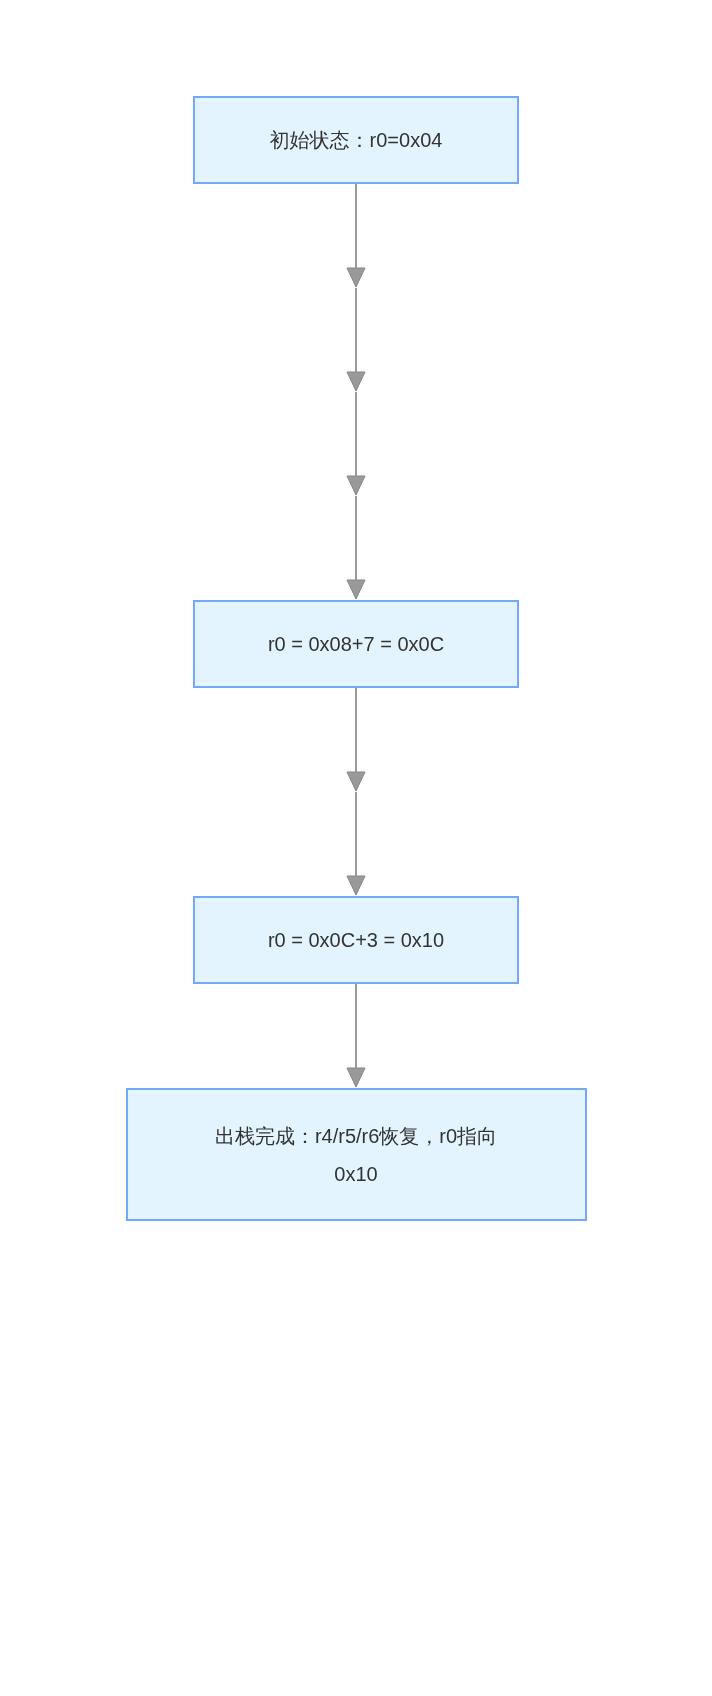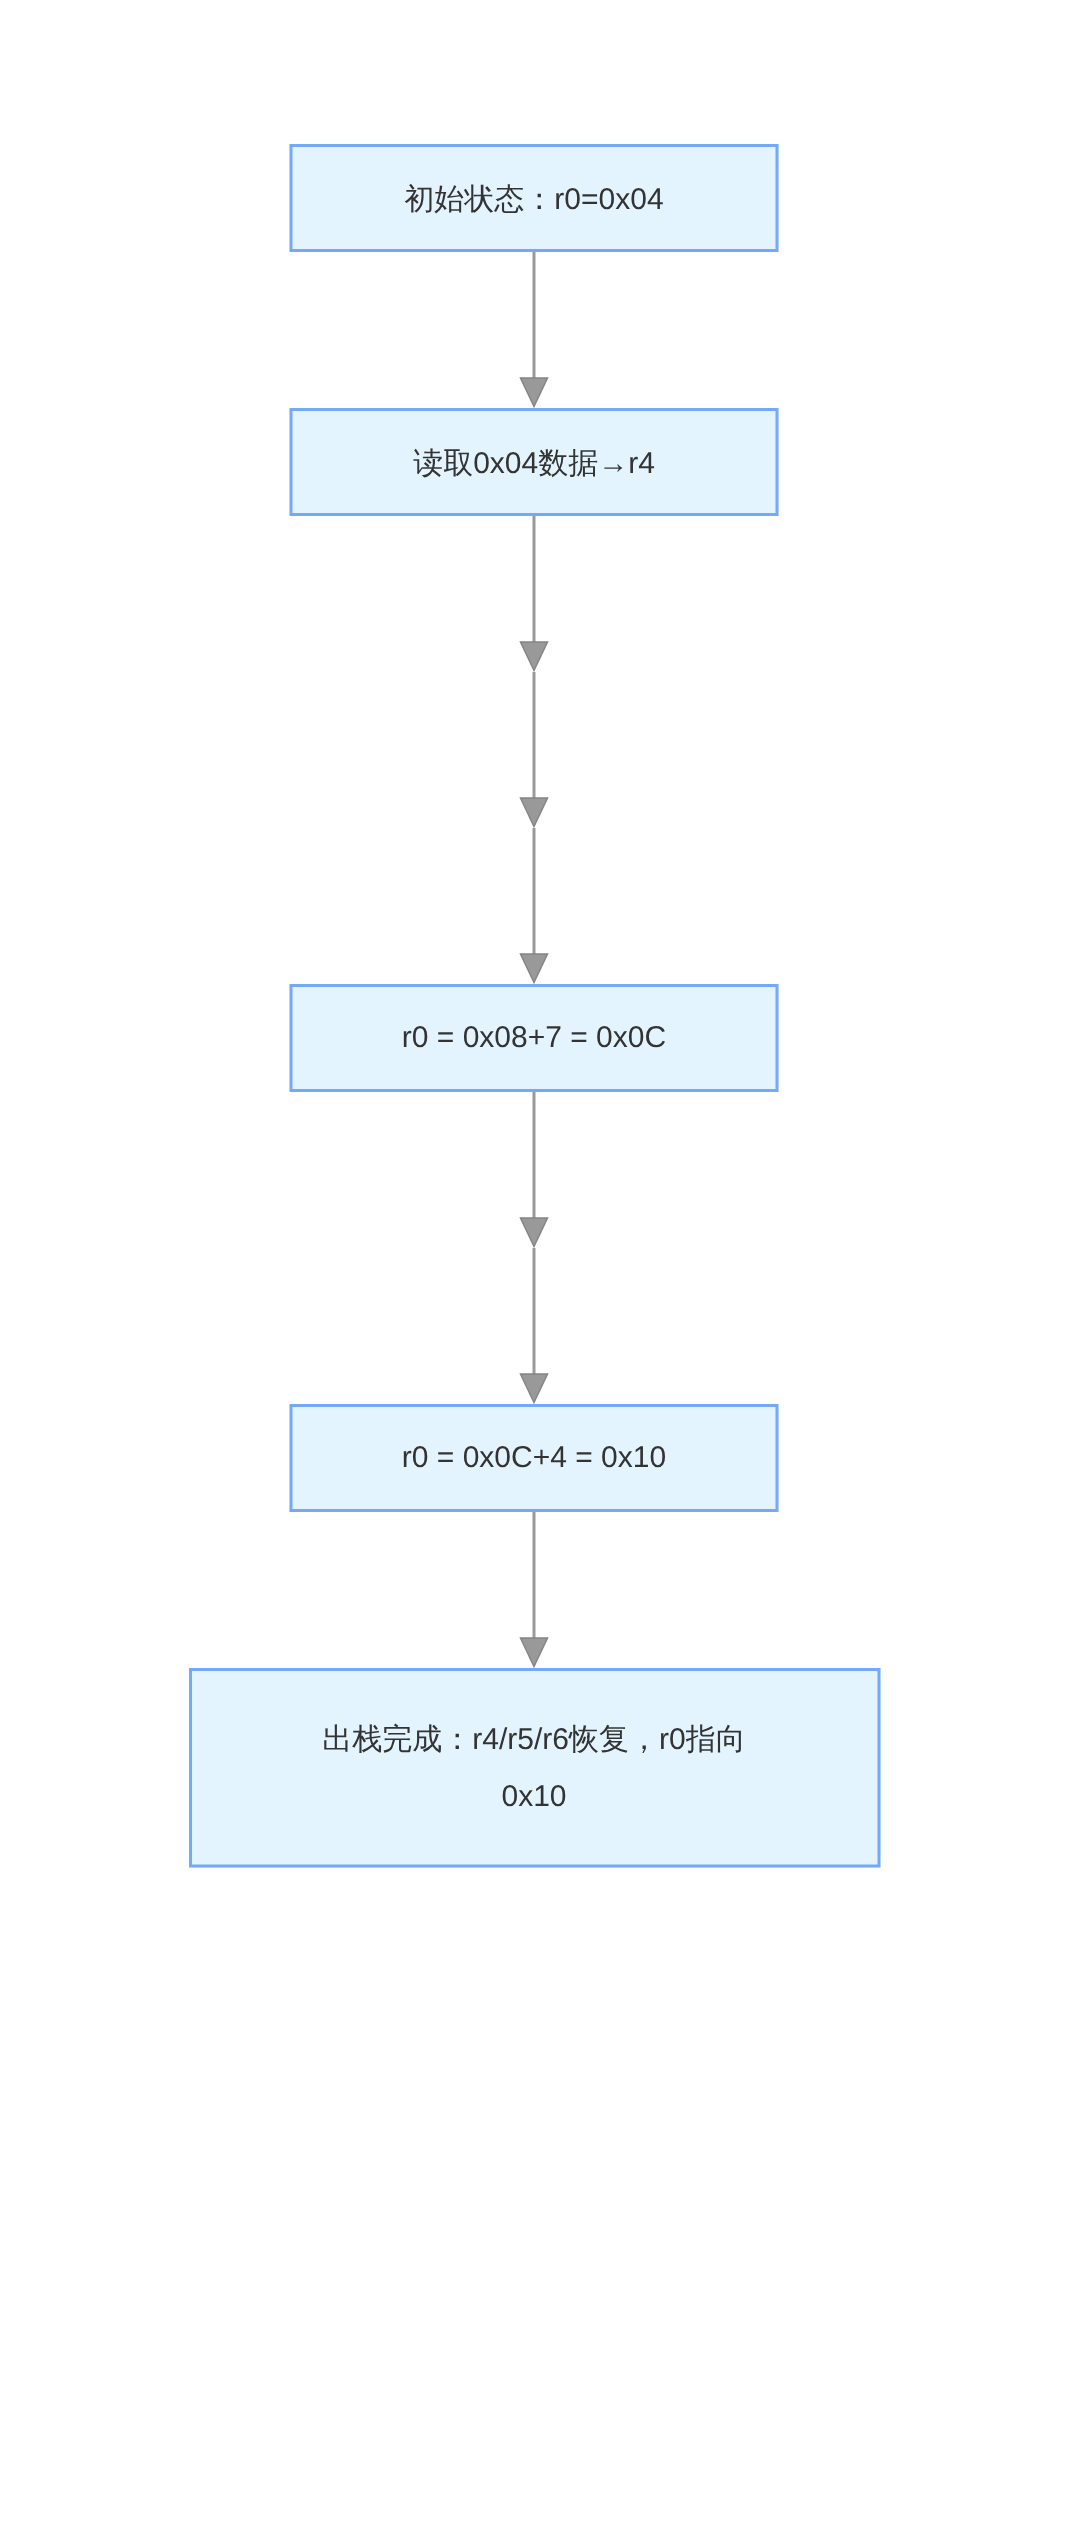--- a/index.html
+++ b/index.html
@@ -25,21 +25,21 @@
     background: var(--bg);
   }
   .flow {
     display: flex;
     flex-direction: column;
     align-items: center;
     padding-top: 96px;
   }
   .node {
     width: 326px;
-    height: 72px;
+    height: 88px;
     background: var(--node-fill);
     border: 2px solid var(--node-border);
     color: var(--node-text);
     font-size: 20px;
     display: flex;
     align-items: center;
     justify-content: center;
     text-align: center;
     flex-shrink: 0;
   }
@@ -73,23 +73,20 @@
 
     <div class="node">
       <span>初始状态：r0=0x04</span>
     </div>
 
     <svg class="arrow" viewBox="0 0 22 104" xmlns="http://www.w3.org/2000/svg">
       <line x1="11" y1="0" x2="11" y2="86"></line>
       <polygon points="2,84 20,84 11,103"></polygon>
     </svg>
 
-    <div class="node">
-      <span>读取0x04数据→r4</span>
-    </div>
 
     <svg class="arrow" viewBox="0 0 22 104" xmlns="http://www.w3.org/2000/svg">
       <line x1="11" y1="0" x2="11" y2="86"></line>
       <polygon points="2,84 20,84 11,103"></polygon>
     </svg>
 
 
     <svg class="arrow" viewBox="0 0 22 104" xmlns="http://www.w3.org/2000/svg">
       <line x1="11" y1="0" x2="11" y2="86"></line>
       <polygon points="2,84 20,84 11,103"></polygon>
@@ -110,21 +107,21 @@
       <polygon points="2,84 20,84 11,103"></polygon>
     </svg>
 
 
     <svg class="arrow" viewBox="0 0 22 104" xmlns="http://www.w3.org/2000/svg">
       <line x1="11" y1="0" x2="11" y2="86"></line>
       <polygon points="2,84 20,84 11,103"></polygon>
     </svg>
 
     <div class="node">
-      <span>r0 = 0x0C+4 = 0x10</span>
+      <span>r0 = 0x0C+3 = 0x10</span>
     </div>
 
     <svg class="arrow" viewBox="0 0 22 104" xmlns="http://www.w3.org/2000/svg">
       <line x1="11" y1="0" x2="11" y2="86"></line>
       <polygon points="2,84 20,84 11,103"></polygon>
     </svg>
 
     <div class="node wide">
       <span>出栈完成：r4/r5/r6恢复，r0指向
 0x10</span>

